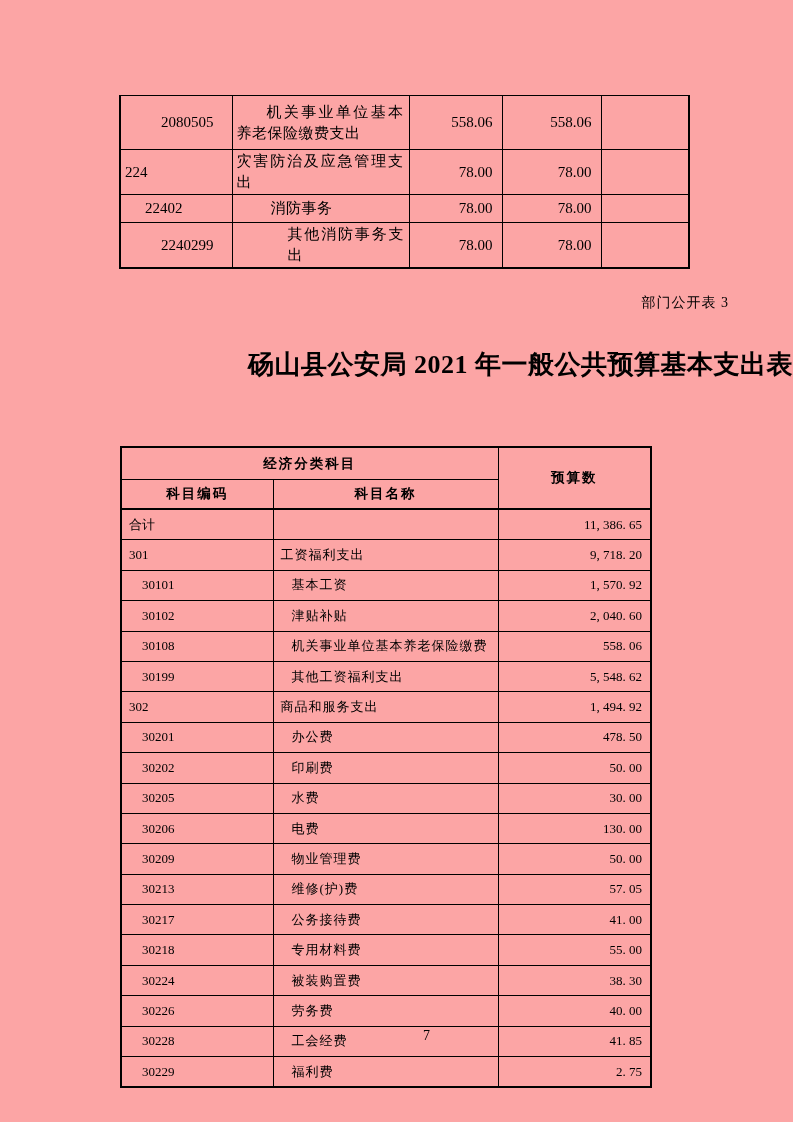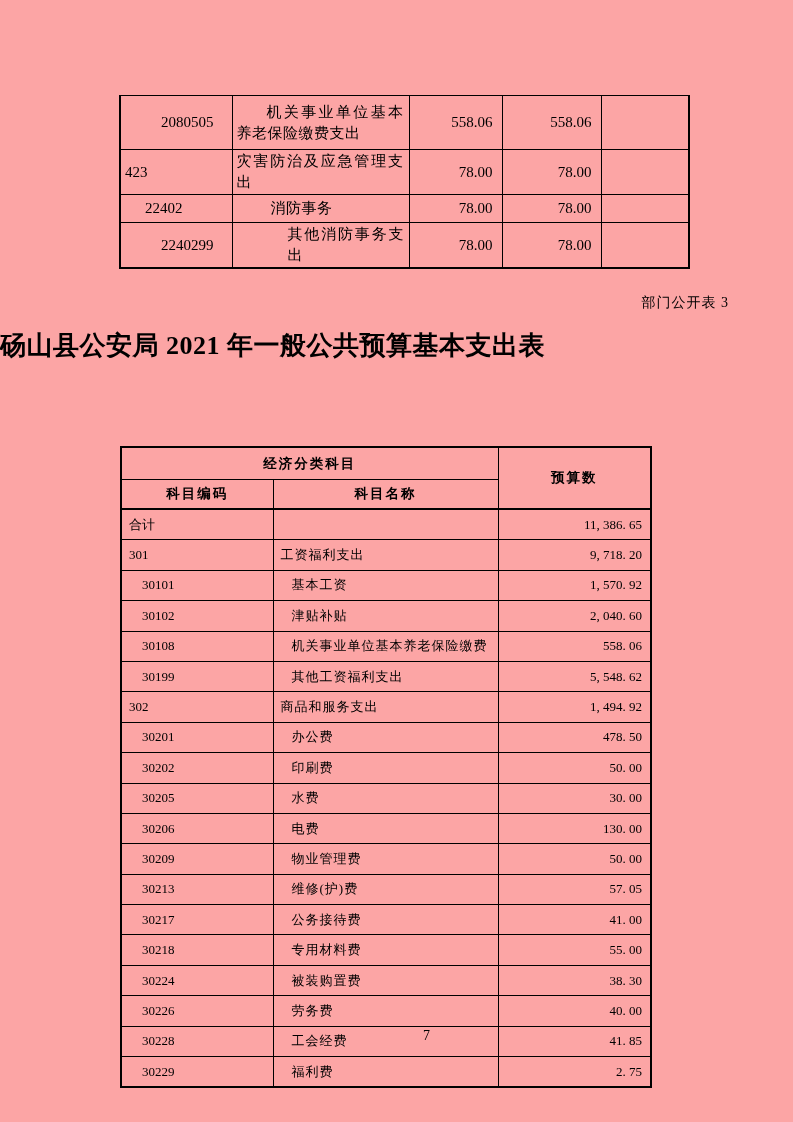--- a/index.html
+++ b/index.html
@@ -41,22 +41,22 @@
   .top-table td.name.n-ind1 { padding-left:38px; }
   .top-table td.name.n-ind2 { padding-left:55px; letter-spacing:0; }
   .top-table td.num { text-align:right; padding-right:9px; }
 
   
   .note {
     position:absolute; top:294px; right:64px;
     font-size:14px; letter-spacing:1px; text-align:right;
   }
   .title {
-    position:absolute; top:328px; left:0; width:100%;
-    margin:0; text-align:left;
+    position:absolute; top:347px; left:0; width:100%;
+    margin:0; text-align:right;
     font-size:26px; font-weight:bold; letter-spacing:0.5px;
   }
   .meta {
     position:absolute; top:420px; left:127px; width:521px;
     display:flex; justify-content:space-between;
     font-size:13px;
   }
 
   
   .main-table {
@@ -106,21 +106,21 @@
     </colgroup>
     <tbody>
         <tr>
           <td class="code cl2">2080505</td>
           <td class="name n-wrap">机关事业单位基本养老保险缴费支出</td>
           <td class="num">558.06</td>
           <td class="num">558.06</td>
           <td class="num"></td>
         </tr>
         <tr>
-          <td class="code cl0">423</td>
+          <td class="code cl0">224</td>
           <td class="name n-flat">灾害防治及应急管理支出</td>
           <td class="num">78.00</td>
           <td class="num">78.00</td>
           <td class="num"></td>
         </tr>
         <tr>
           <td class="code cl1">22402</td>
           <td class="name n-ind1">消防事务</td>
           <td class="num">78.00</td>
           <td class="num">78.00</td>

